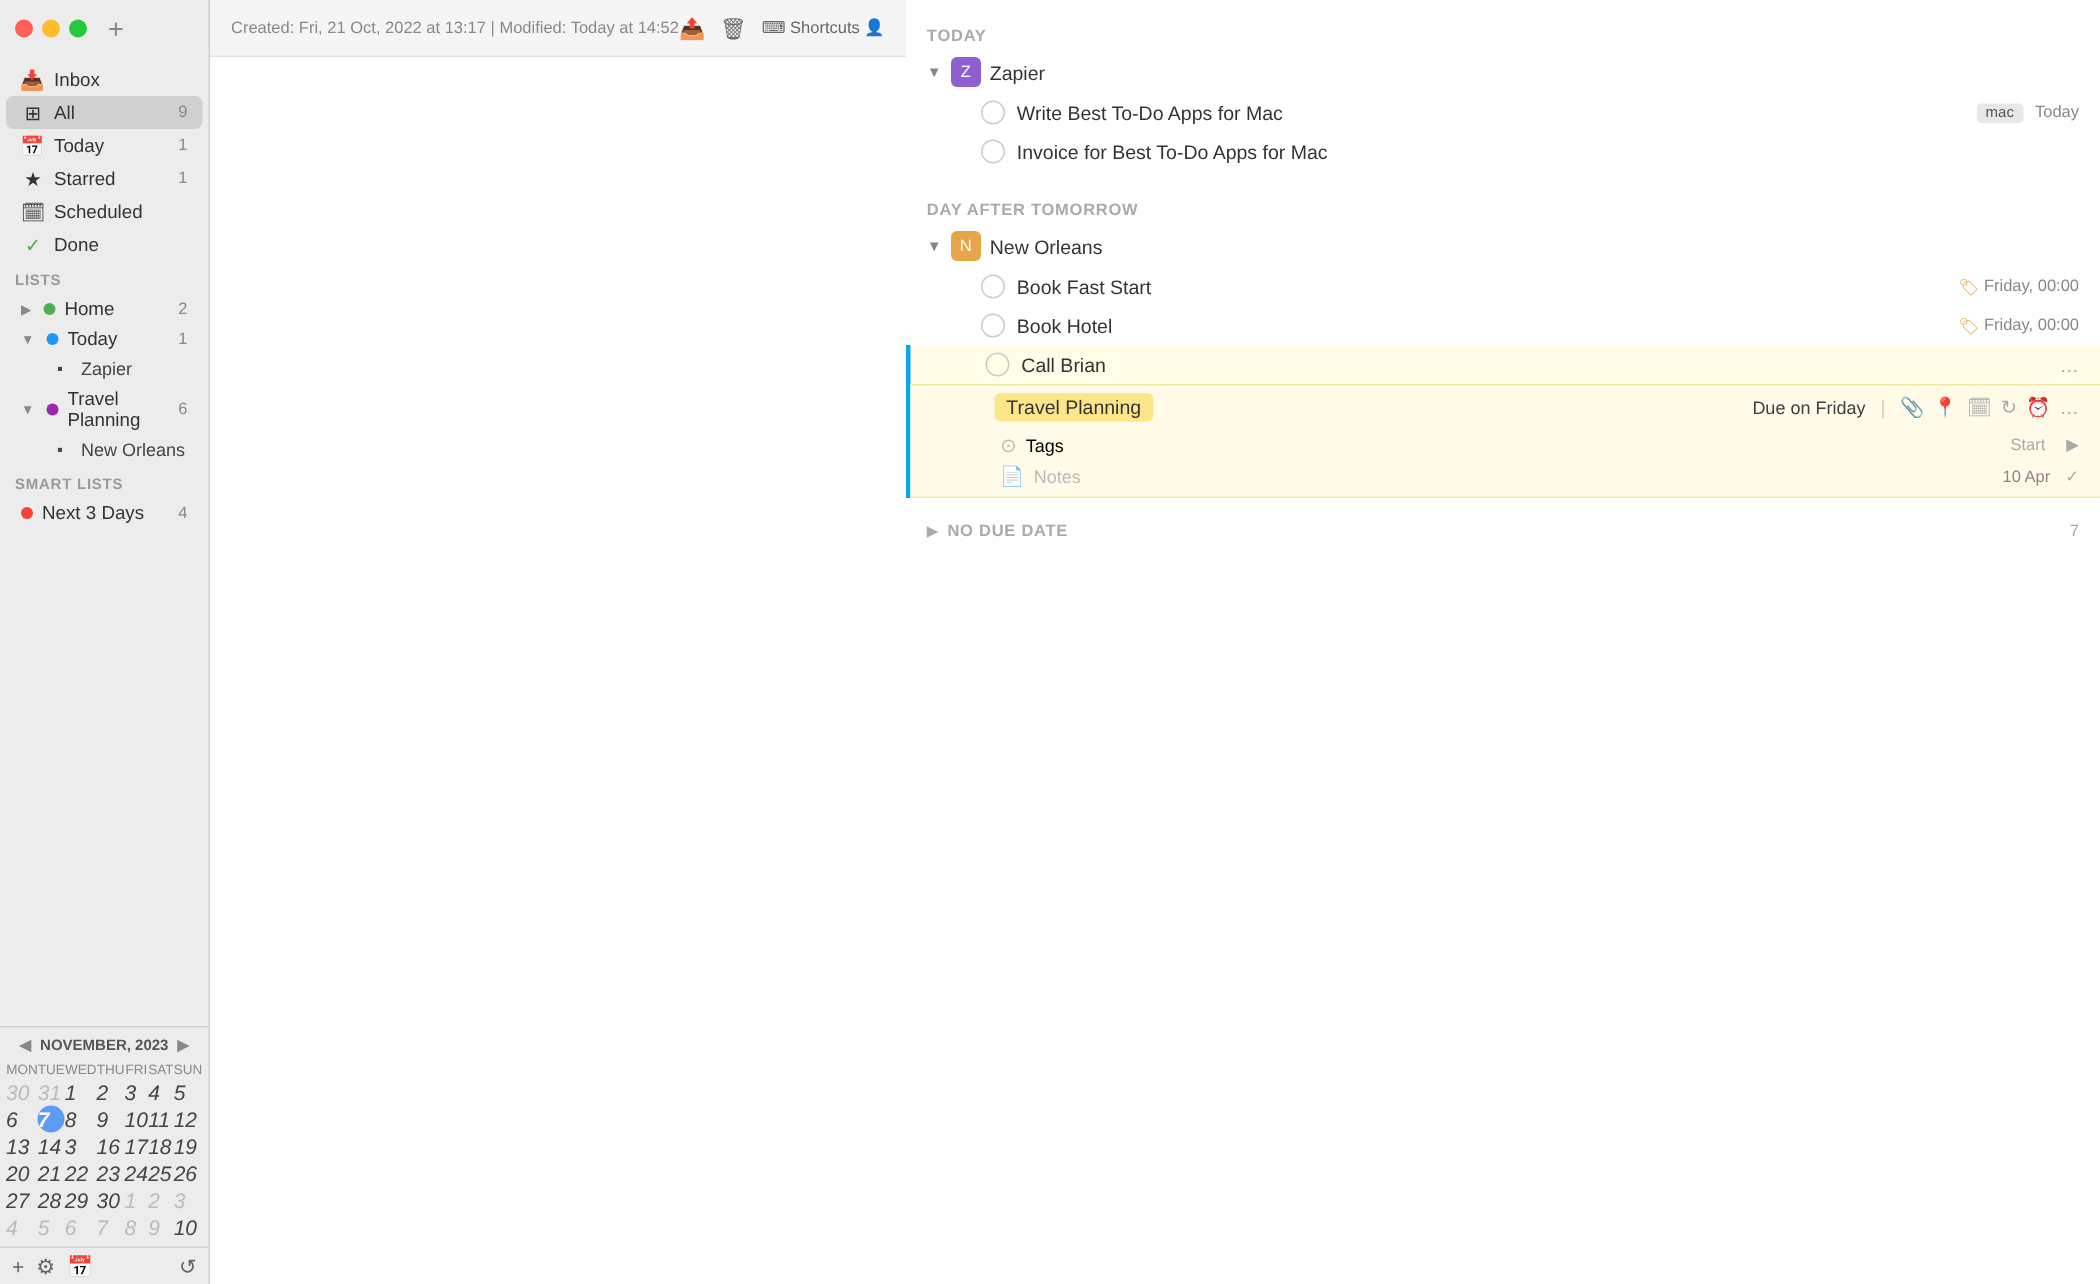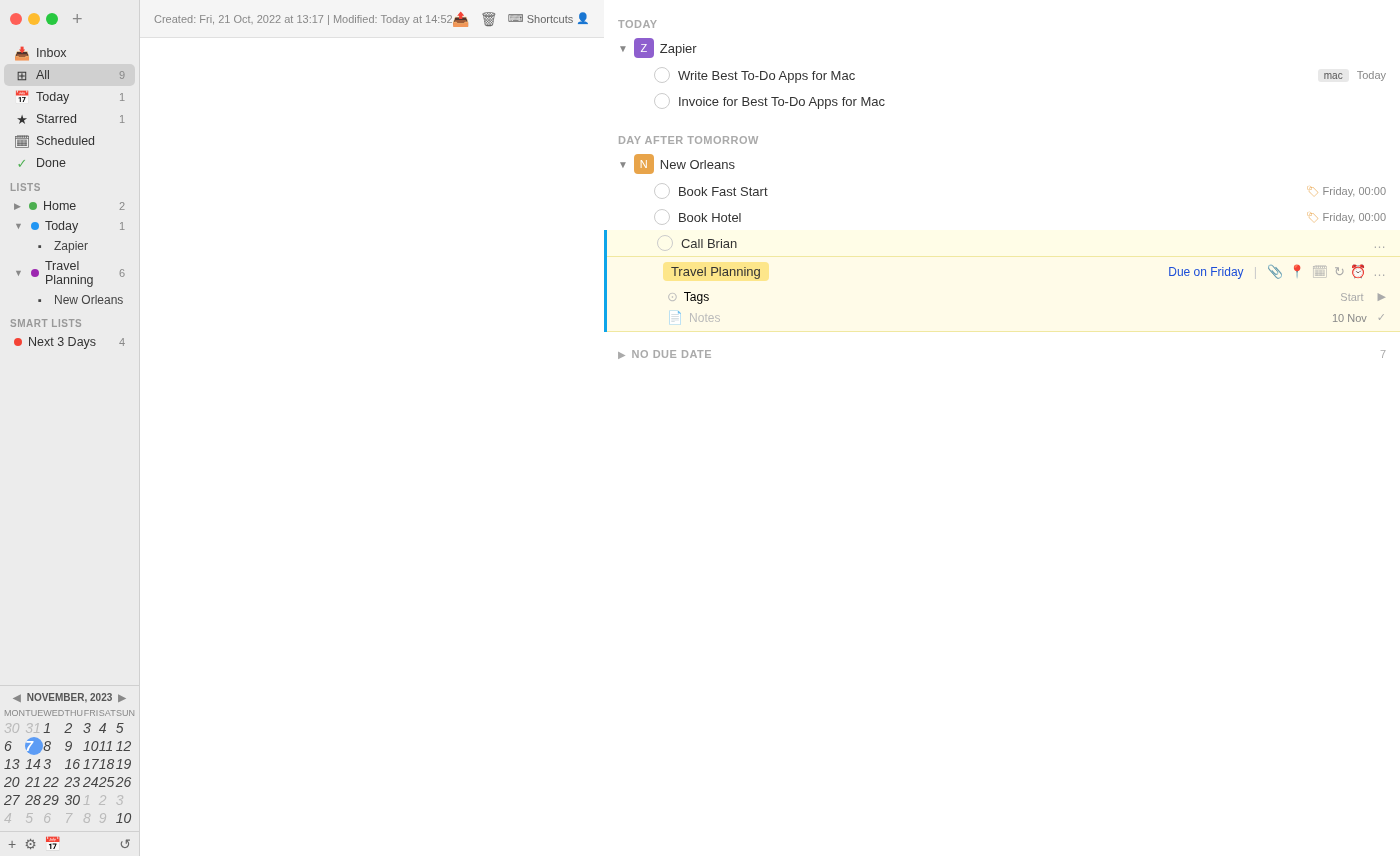--- a/index.html
+++ b/index.html
@@ -546,42 +546,42 @@
         <div class="task-checkbox"></div>
         <span class="task-label editing">Call Brian</span>
         <span class="detail-icon">…</span>
       </div>
 
       <div class="task-detail-row">
         <div class="task-detail-header">
           <span style="font-size:11px; color:#888; padding-left:36px;"></span>
           <span class="task-detail-name">Travel Planning</span>
           <div class="task-detail-due">
-            <span style="font-size:12px; color:#1d4ed8;">Due on Friday</span>
+            <span style="font-size:12px; color:#404040;">Due on Friday</span>
           </div>
           <span class="detail-sep" style="margin: 0 4px; color:#ccc;">|</span>
           <span class="detail-icon">📎</span>
           <span class="detail-icon">📍</span>
           <span class="detail-icon">🗓</span>
           <span class="detail-icon">↻</span>
           <span class="detail-icon">⏰</span>
           <span class="detail-icon">…</span>
         </div>
 
         <div class="task-detail-sub">
           <span style="font-size:13px; color:#bbb;">⊙</span>
           <span class="detail-tags-placeholder" style="color:#000000; font-size:12px;">Tags</span>
           <span class="detail-start-label">Start</span>
           <span class="detail-start-arrow">▶</span>
         </div>
 
         <div class="task-detail-sub" style="padding-bottom:6px;">
           <span style="font-size:13px; color:#bbb;">📄</span>
           <span class="detail-notes-placeholder" style="color:#bbb; font-size:12px;">Notes</span>
-          <span class="detail-date-val" style="margin-left:auto; margin-right:4px;">10 Nov</span>
+          <span class="detail-date-val" style="margin-left:auto; margin-right:4px;">10 Apr</span>
           <span class="detail-check-icon">✓</span>
         </div>
       </div>
     </div>
 
     <div style="height: 8px;"></div>
 
     <div class="no-due-section">
       <span class="no-due-arrow">▶</span>
       <span class="no-due-label">NO DUE DATE</span>

